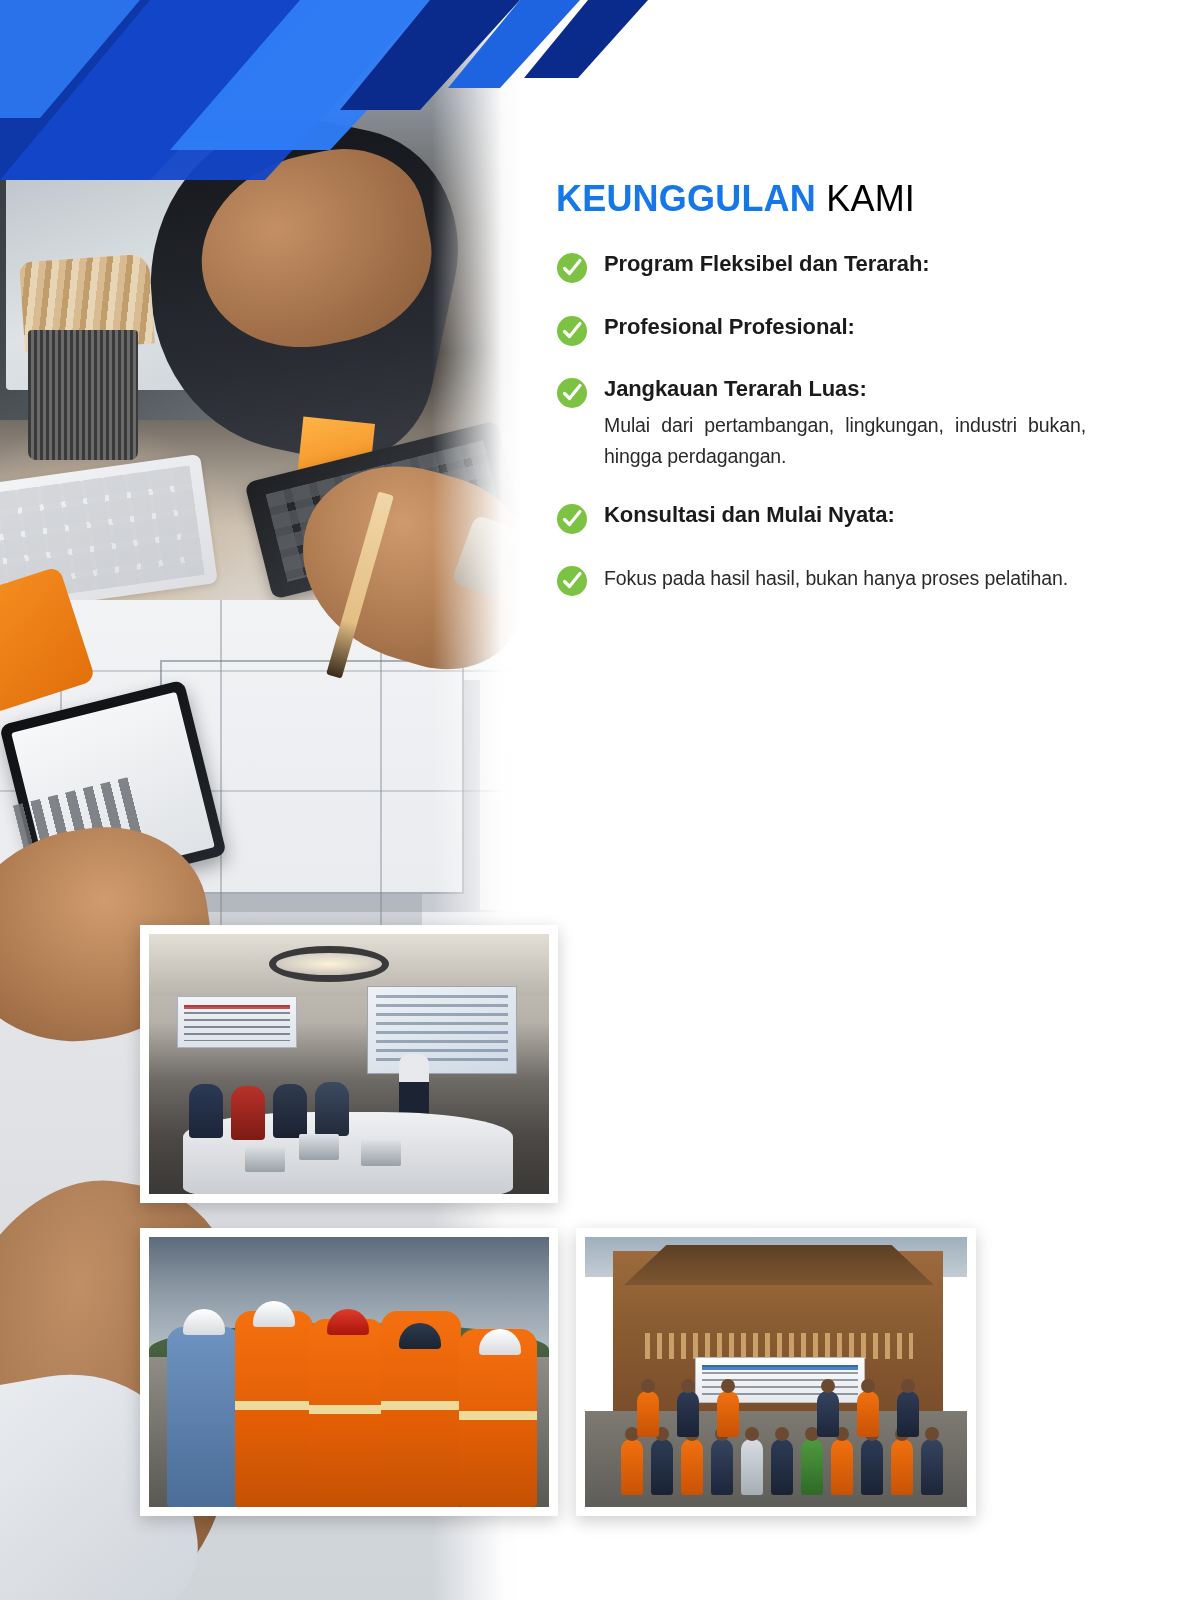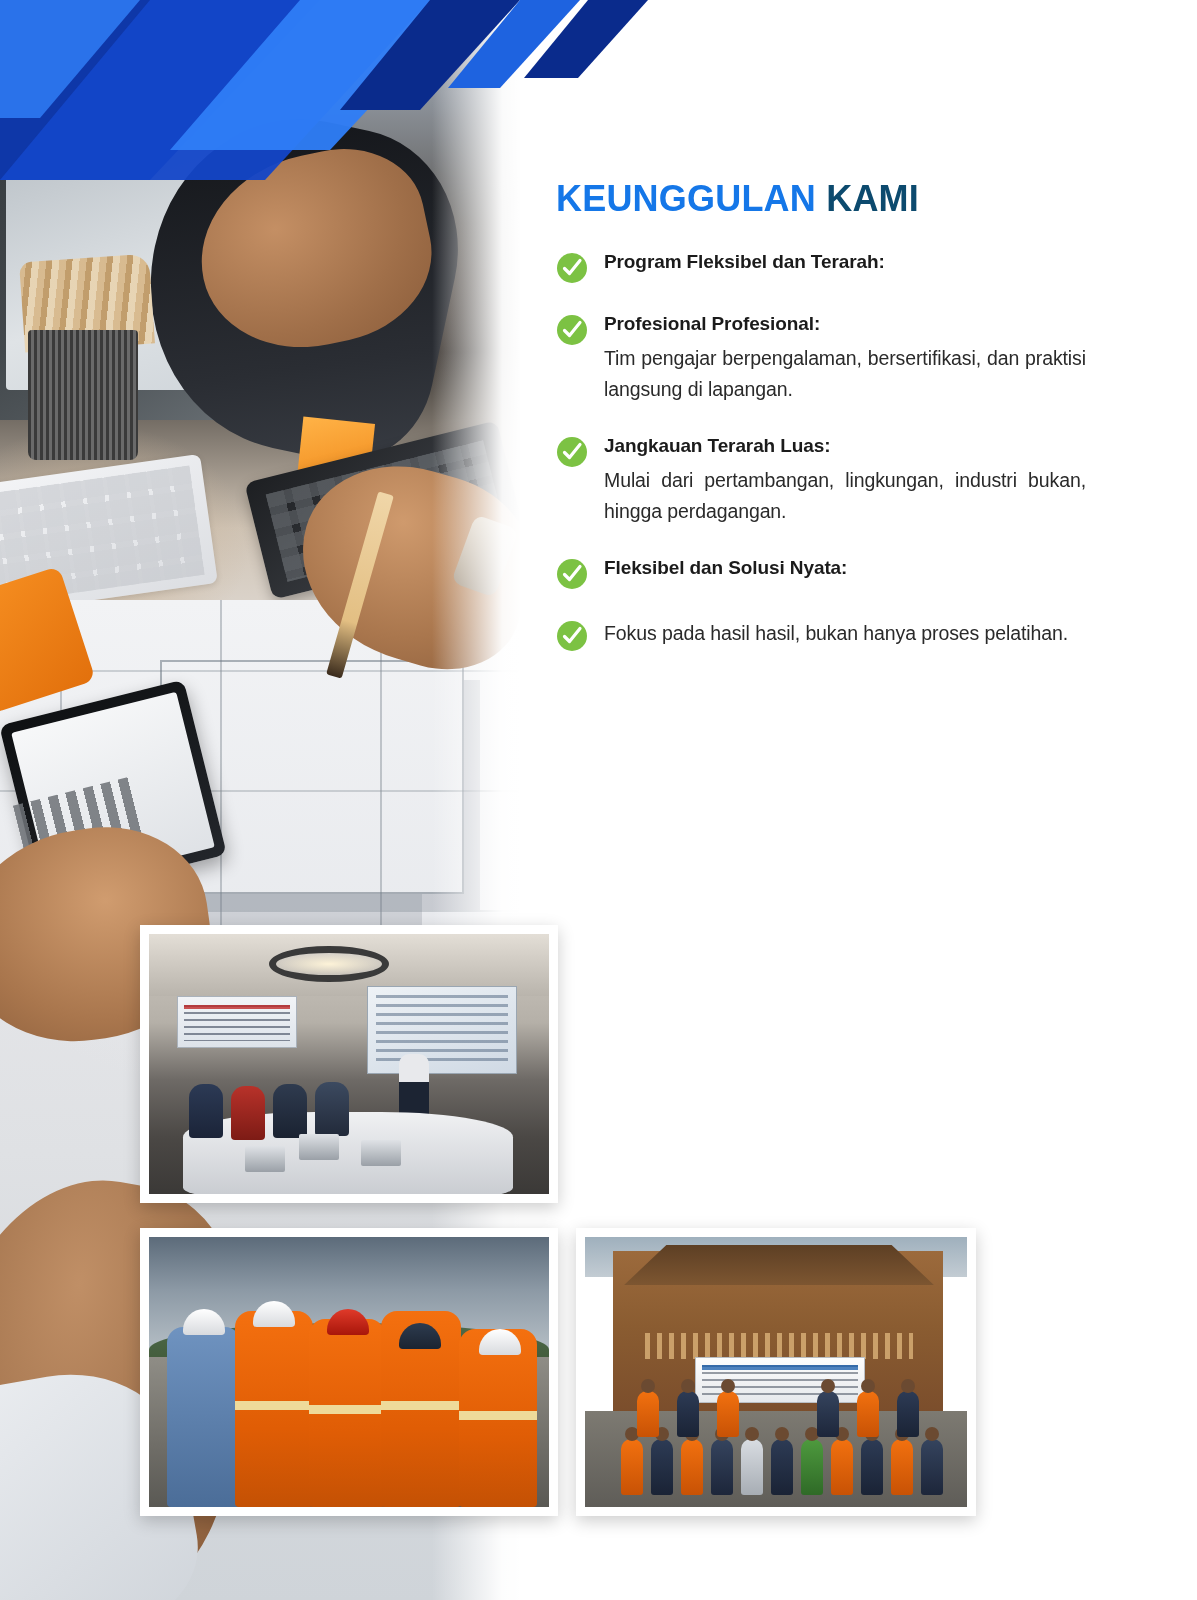--- a/index.html
+++ b/index.html
@@ -265,38 +265,38 @@
     font-size: 36px;
     letter-spacing: .2px;
     margin-bottom: 30px;
     white-space: nowrap;
   }
   .heading .bold {
     font-weight: 700;
     color: #1577E8;
   }
   .heading .light {
-    font-weight: 700;
-    color: #0c4a6e;
+    font-weight: 400;
+    color: #000000;
   }
   .feature {
     display: flex;
     align-items: flex-start;
     margin-bottom: 28px;
   }
   .check {
     flex: 0 0 auto;
     width: 32px; height: 32px;
     margin-right: 16px;
     margin-top: 2px;
   }
   .feature-body { flex: 1 1 auto; }
   .feature-title {
     font-weight: 700;
-    font-size: 19px;
+    font-size: 22px;
     color: #1b1b1b;
     line-height: 1.25;
     margin-bottom: 7px;
     letter-spacing: -0.1px;
   }
   .feature-desc {
     font-size: 19.5px;
     color: #2a2a2a;
     line-height: 1.62;
     text-align: justify;
@@ -506,21 +506,20 @@
 
     <div class="feature">
       <span class="check">
         <svg viewBox="0 0 32 32" width="32" height="32" xmlns="http://www.w3.org/2000/svg">
           <circle cx="16" cy="16" r="15" fill="#7CC243"></circle>
           <path d="M8.5 16.5 L13.5 21.5 L24 8.5" fill="none" stroke="#ffffff" stroke-width="3.2" stroke-linecap="round" stroke-linejoin="round"></path>
         </svg>
       </span>
       <div class="feature-body">
         <div class="feature-title">Profesional Profesional:</div>
-        <div class="feature-desc">Tim pengajar berpengalaman, bersertifikasi, dan praktisi langsung di lapangan.</div>
       </div>
     </div>
 
     <div class="feature">
       <span class="check">
         <svg viewBox="0 0 32 32" width="32" height="32" xmlns="http://www.w3.org/2000/svg">
           <circle cx="16" cy="16" r="15" fill="#7CC243"></circle>
           <path d="M8.5 16.5 L13.5 21.5 L24 8.5" fill="none" stroke="#ffffff" stroke-width="3.2" stroke-linecap="round" stroke-linejoin="round"></path>
         </svg>
       </span>
@@ -531,21 +530,21 @@
     </div>
 
     <div class="feature">
       <span class="check">
         <svg viewBox="0 0 32 32" width="32" height="32" xmlns="http://www.w3.org/2000/svg">
           <circle cx="16" cy="16" r="15" fill="#7CC243"></circle>
           <path d="M8.5 16.5 L13.5 21.5 L24 8.5" fill="none" stroke="#ffffff" stroke-width="3.2" stroke-linecap="round" stroke-linejoin="round"></path>
         </svg>
       </span>
       <div class="feature-body">
-        <div class="feature-title">Fleksibel dan Solusi Nyata:</div>
+        <div class="feature-title">Konsultasi dan Mulai Nyata:</div>
       </div>
     </div>
 
     <div class="feature">
       <span class="check">
         <svg viewBox="0 0 32 32" width="32" height="32" xmlns="http://www.w3.org/2000/svg">
           <circle cx="16" cy="16" r="15" fill="#7CC243"></circle>
           <path d="M8.5 16.5 L13.5 21.5 L24 8.5" fill="none" stroke="#ffffff" stroke-width="3.2" stroke-linecap="round" stroke-linejoin="round"></path>
         </svg>
       </span>

